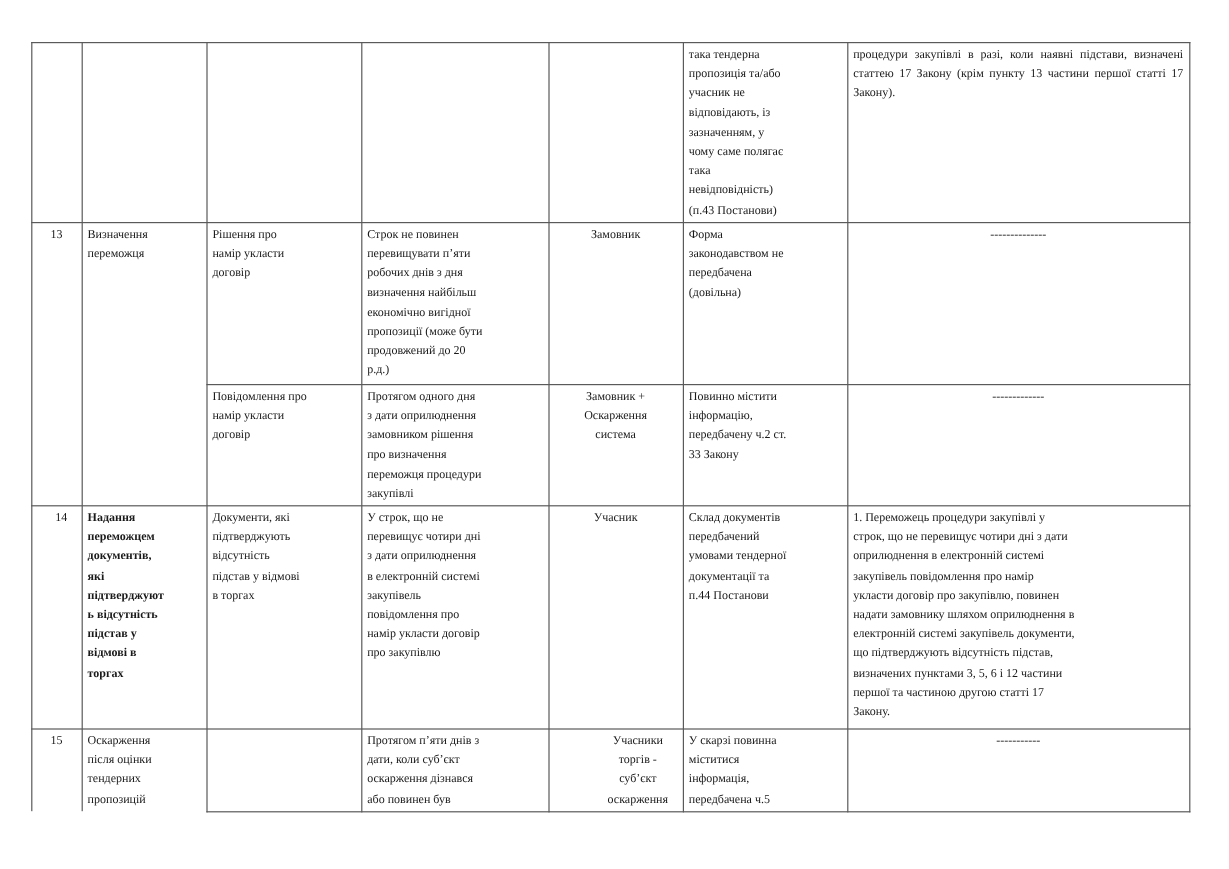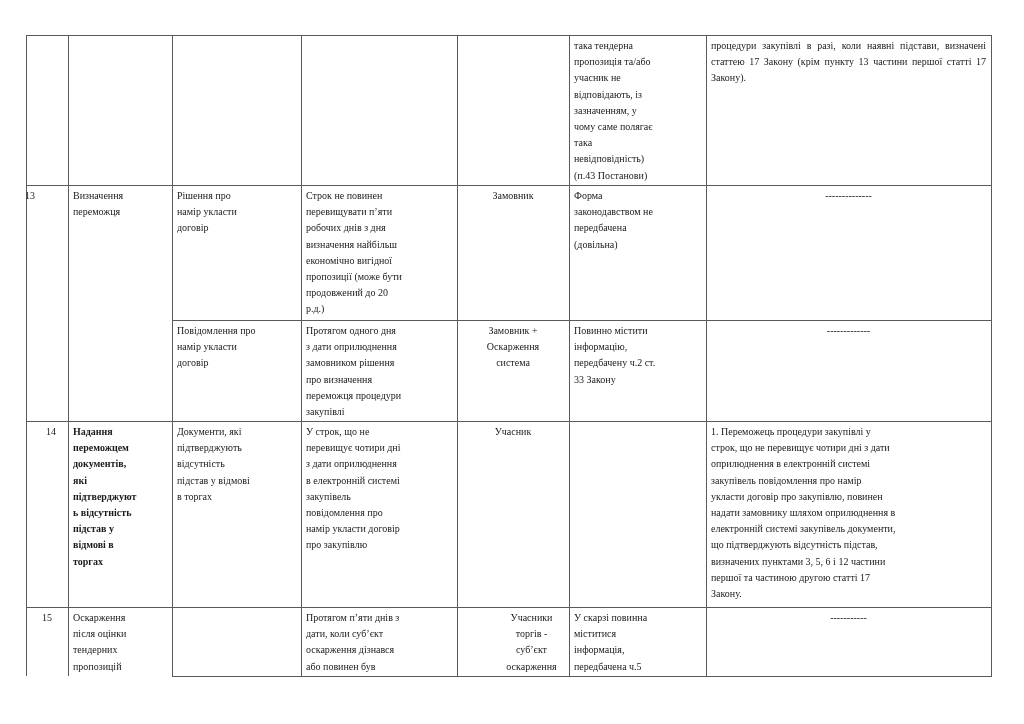--- a/index.html
+++ b/index.html
@@ -40,21 +40,21 @@
 пропозиція та/або
 учасник не
 відповідають, із
 зазначенням, у
 чому саме полягає
 така
 невідповідність)
 (п.43 Постанови)</div>
   <div class="cell j" style="left:706px; top:36px; width:285px; height:149px;">процедури закупівлі в разі, коли наявні підстави, визначені статтею 17 Закону (крім пункту 13 частини першої статті 17 Закону).</div>
 
-  <div class="cell c" style="left:9px; top:186px; width:42px;">13</div>
+  <div class="cell c" style="left:26px; top:186px; width:42px;">13</div>
   <div class="cell pl" style="left:68px; top:186px; width:104px;">Визначення
 переможця</div>
   <div class="cell pl" style="left:172px; top:186px; width:129px;">Рішення про
 намір укласти
 договір</div>
   <div class="cell pl" style="left:301px; top:186px; width:156px;">Строк не повинен
 перевищувати п’яти
 робочих днів з дня
 визначення найбільш
 економічно вигідної
@@ -103,20 +103,25 @@
 в торгах</div>
   <div class="cell pl" style="left:301px; top:422px; width:156px;">У строк, що не
 перевищує чотири дні
 з дати оприлюднення
 в електронній системі
 закупівель
 повідомлення про
 намір укласти договір
 про закупівлю</div>
   <div class="cell c pl" style="left:457px; top:422px; width:112px;">Учасник</div>
+  <div class="cell pl" style="left:569px; top:422px; width:137px;">Склад документів
+передбачений
+умовами тендерної
+документації та
+п.44 Постанови</div>
   <div class="cell pl" style="left:706px; top:422px; width:285px;">1. Переможець процедури закупівлі у
 строк, що не перевищує чотири дні з дати
 оприлюднення в електронній системі
 закупівель повідомлення про намір
 укласти договір про закупівлю, повинен
 надати замовнику шляхом оприлюднення в
 електронній системі закупівель документи,
 що підтверджують відсутність підстав,
 визначених пунктами 3, 5, 6 і 12 частини
 першої та частиною другою статті 17

